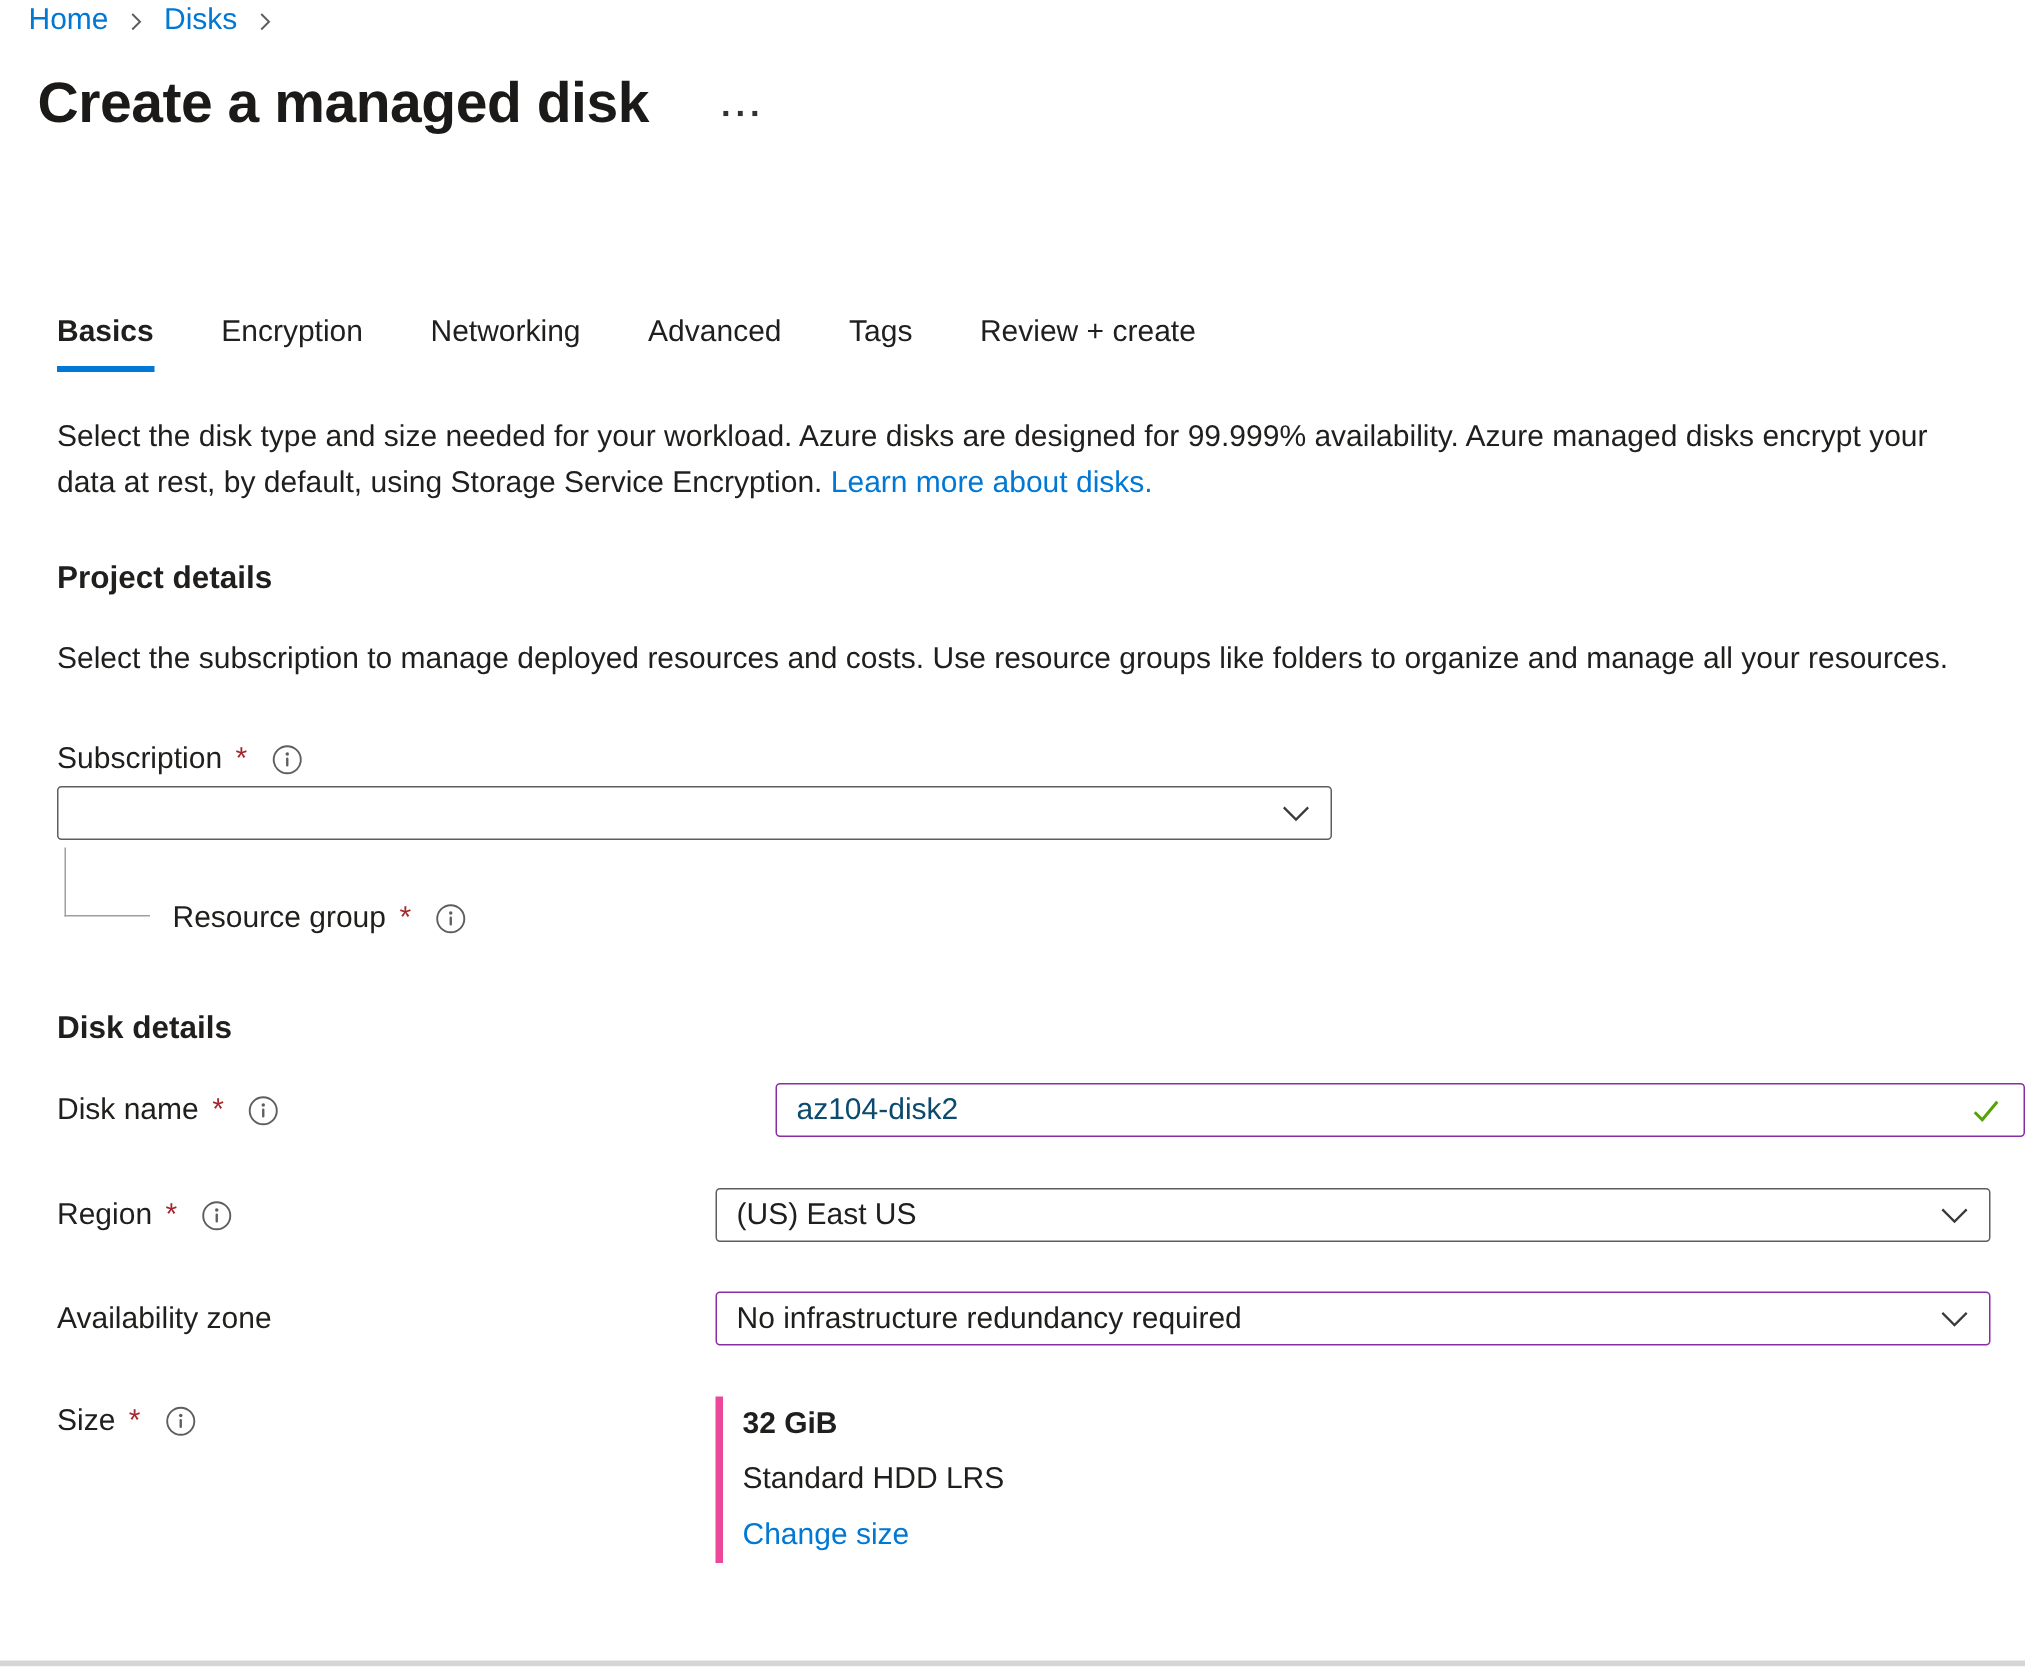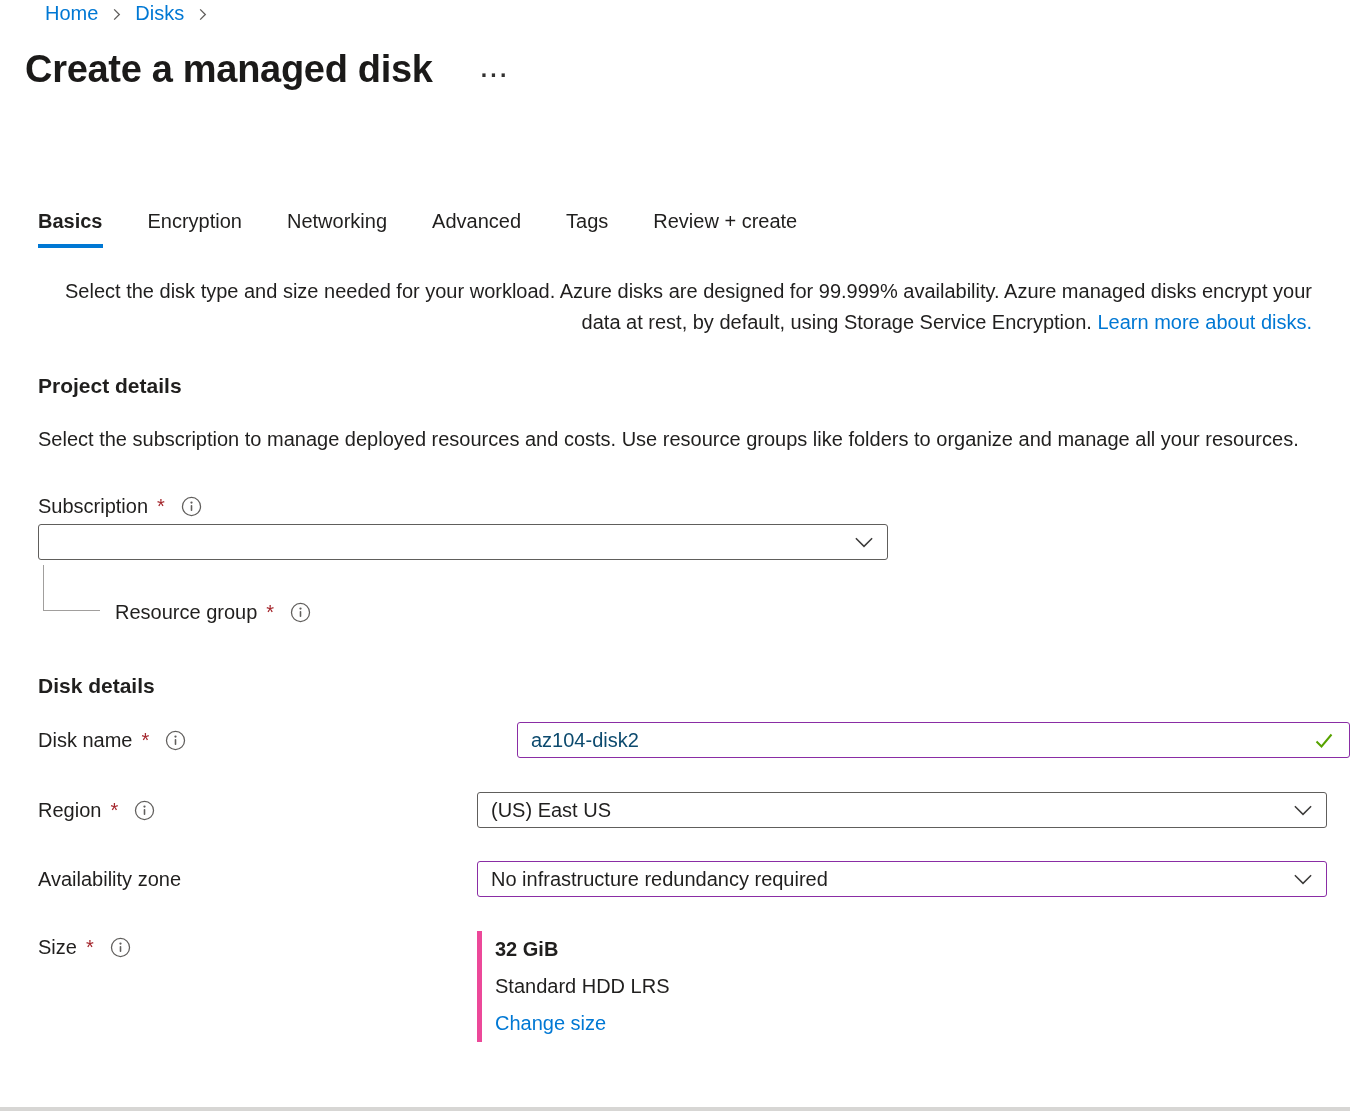--- a/index.html
+++ b/index.html
@@ -9,21 +9,21 @@
     background: #ffffff;
     color: #201f1e;
     position: relative;
     overflow: hidden;
   }
   a { text-decoration: none; cursor: pointer; }
   .link { color: #0078d4; }
 
   
   .breadcrumb {
-    padding: 2px 0 0 45px;
+    padding: 2px 0 0 19px;
     font-size: 20px;
     display: flex;
     align-items: center;
     gap: 11px;
   }
   .breadcrumb a { color: #0078d4; }
   .crumb-sep { display: inline-flex; align-items: center; margin-top: 2px; }
 
   
   .title-row { display: flex; align-items: flex-end; margin: 22px 0 0 25px; gap: 48px; }
@@ -35,21 +35,21 @@
     font-family: inherit;
   }
 
   
   .tabs { display: flex; gap: 45px; margin: 81px 0 0 38px; font-size: 20px; }
   .tab { padding-bottom: 11px; border-bottom: 4px solid transparent; cursor: pointer; color: #201f1e; margin-top: 38px; }
   .tab.active { font-weight: 700; border-bottom-color: #0078d4; }
 
   
   .intro, .desc { font-size: 20px; line-height: 31px; color: #201f1e; max-width: 1285px; }
-  .intro { margin: 28px 38px 0 50px; text-align: right; }
+  .intro { margin: 28px 38px 0 38px; }
   .section-heading { font-size: 21px; font-weight: 700; margin-left: 38px; color: #201f1e; line-height: 27px; }
   .heading-project { margin-top: 34px; }
   .heading-disk { margin-top: 42px; }
   .desc { margin: 25px 38px 0 38px; }
 
   
   .form { margin-left: 38px; }
   .form-project { margin-top: 33px; }
   .form-disk { margin-top: 23px; }
   .row { display: flex; align-items: flex-start; position: relative; }

